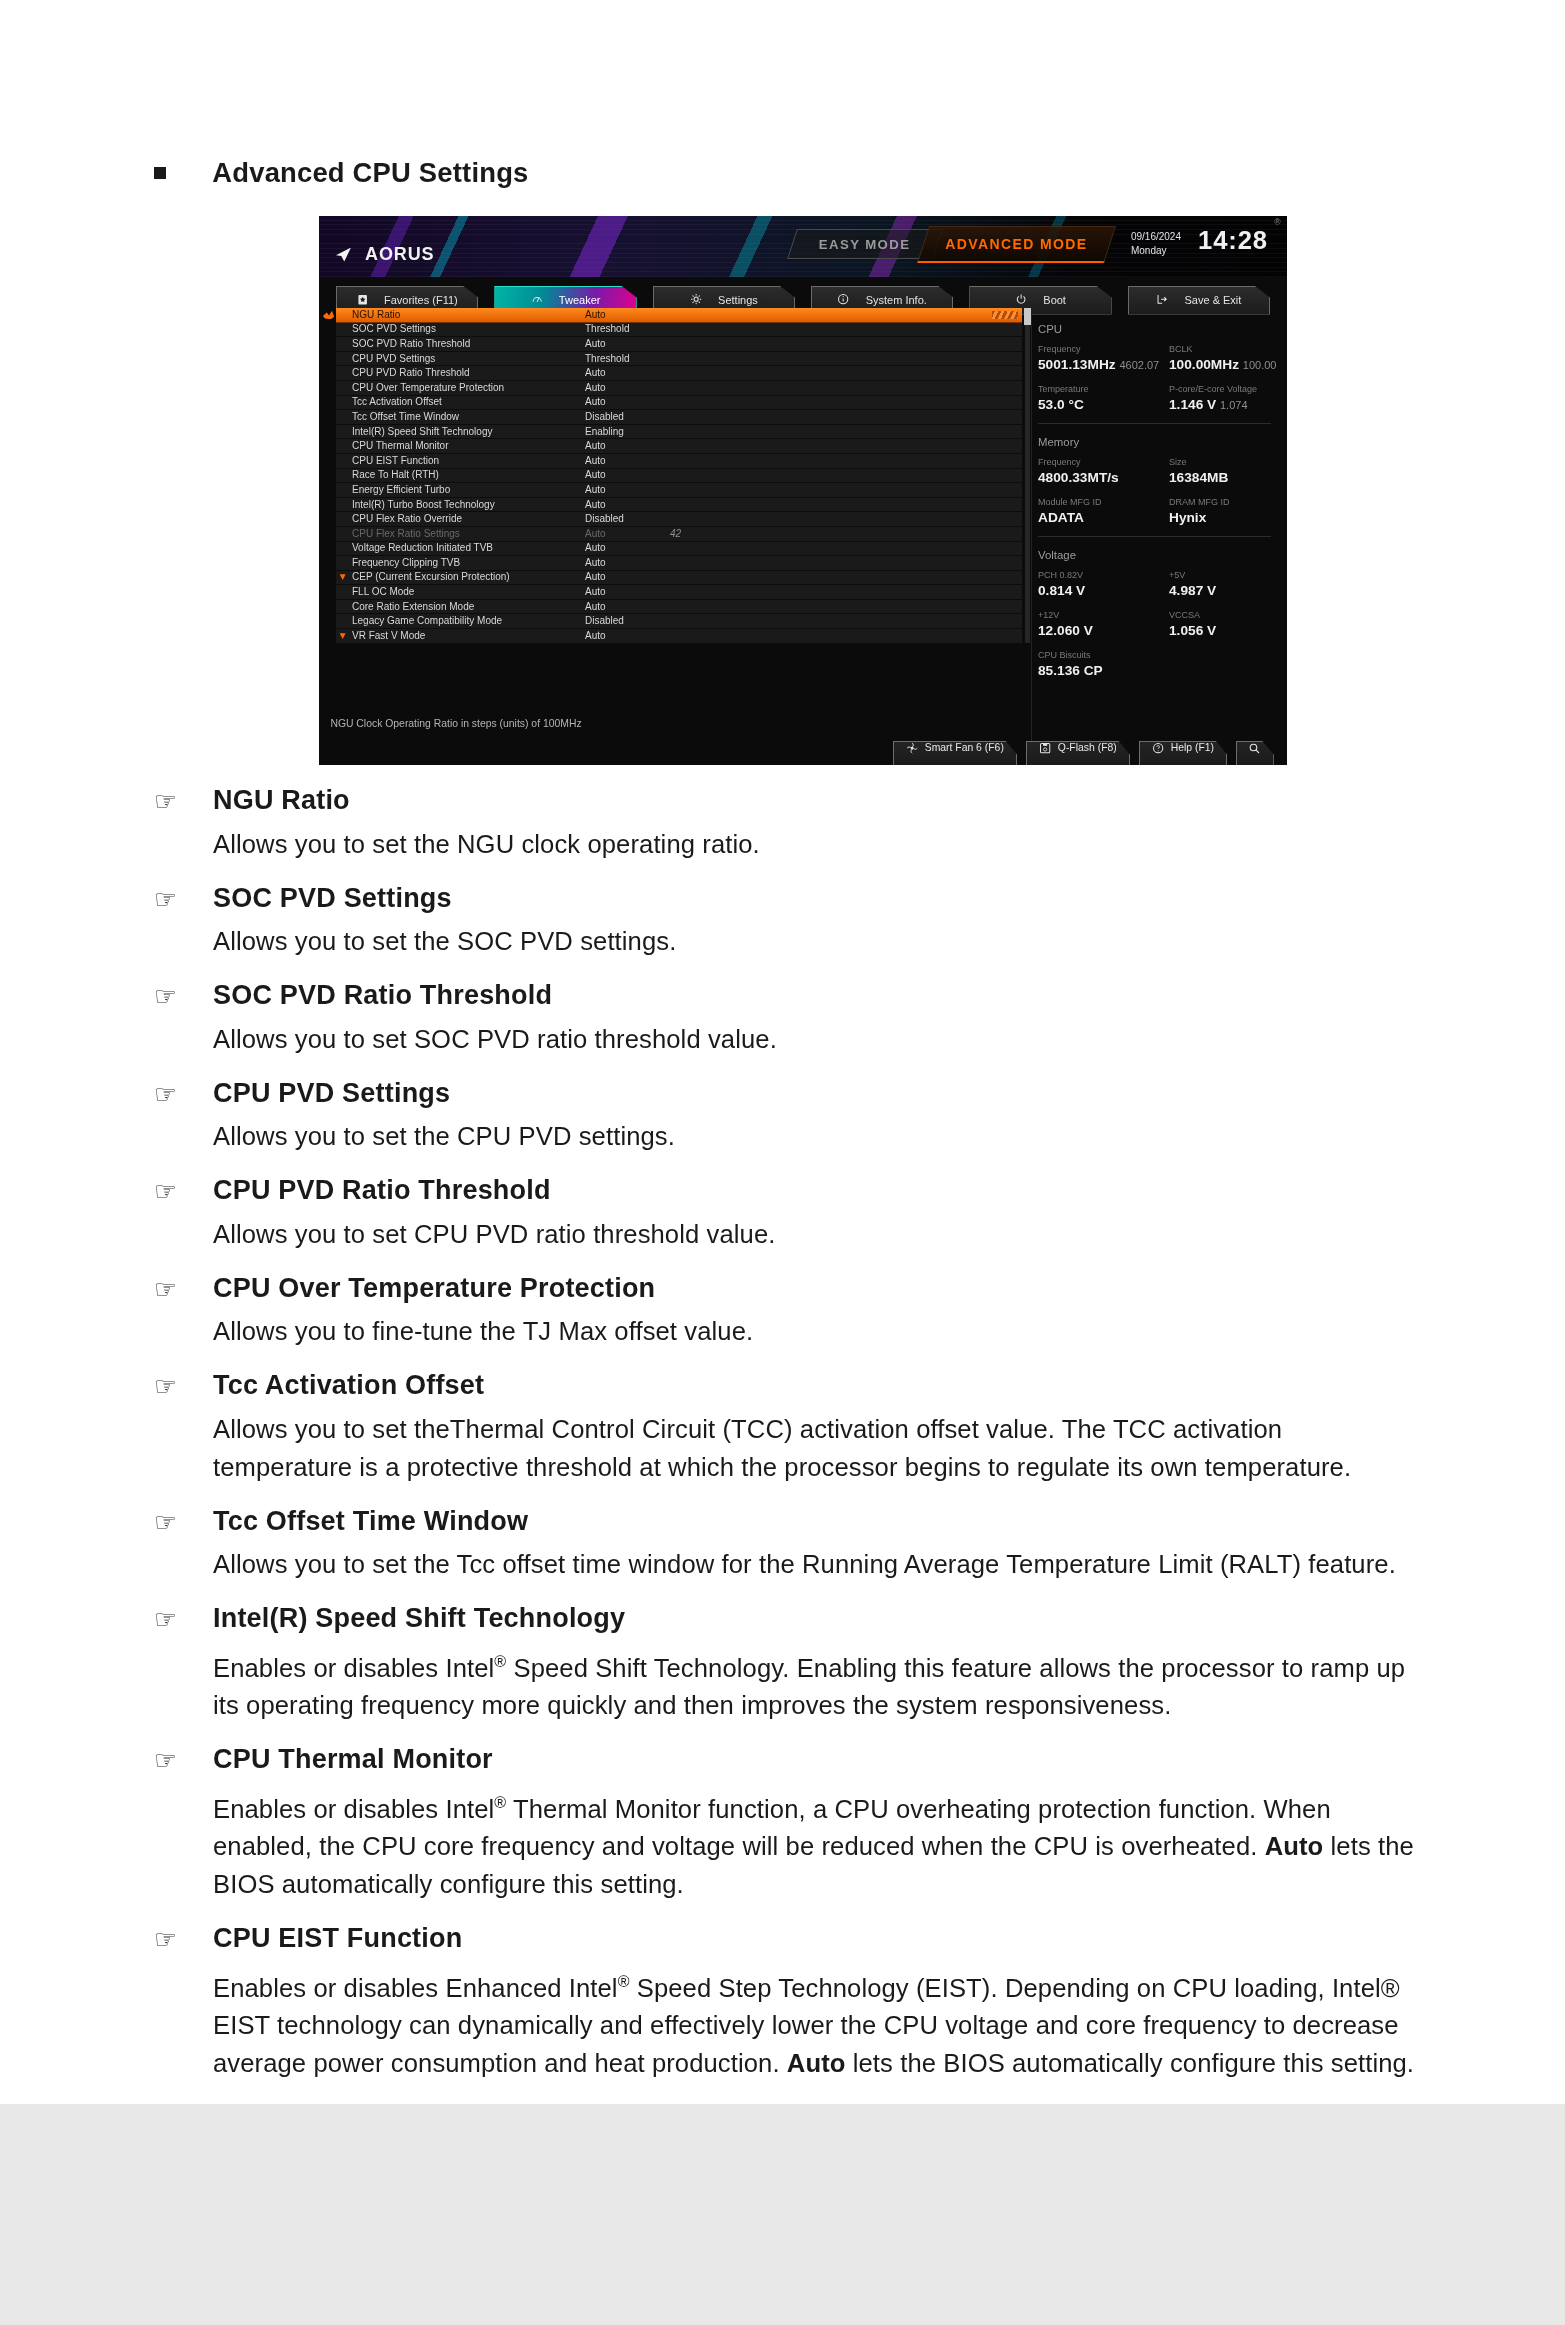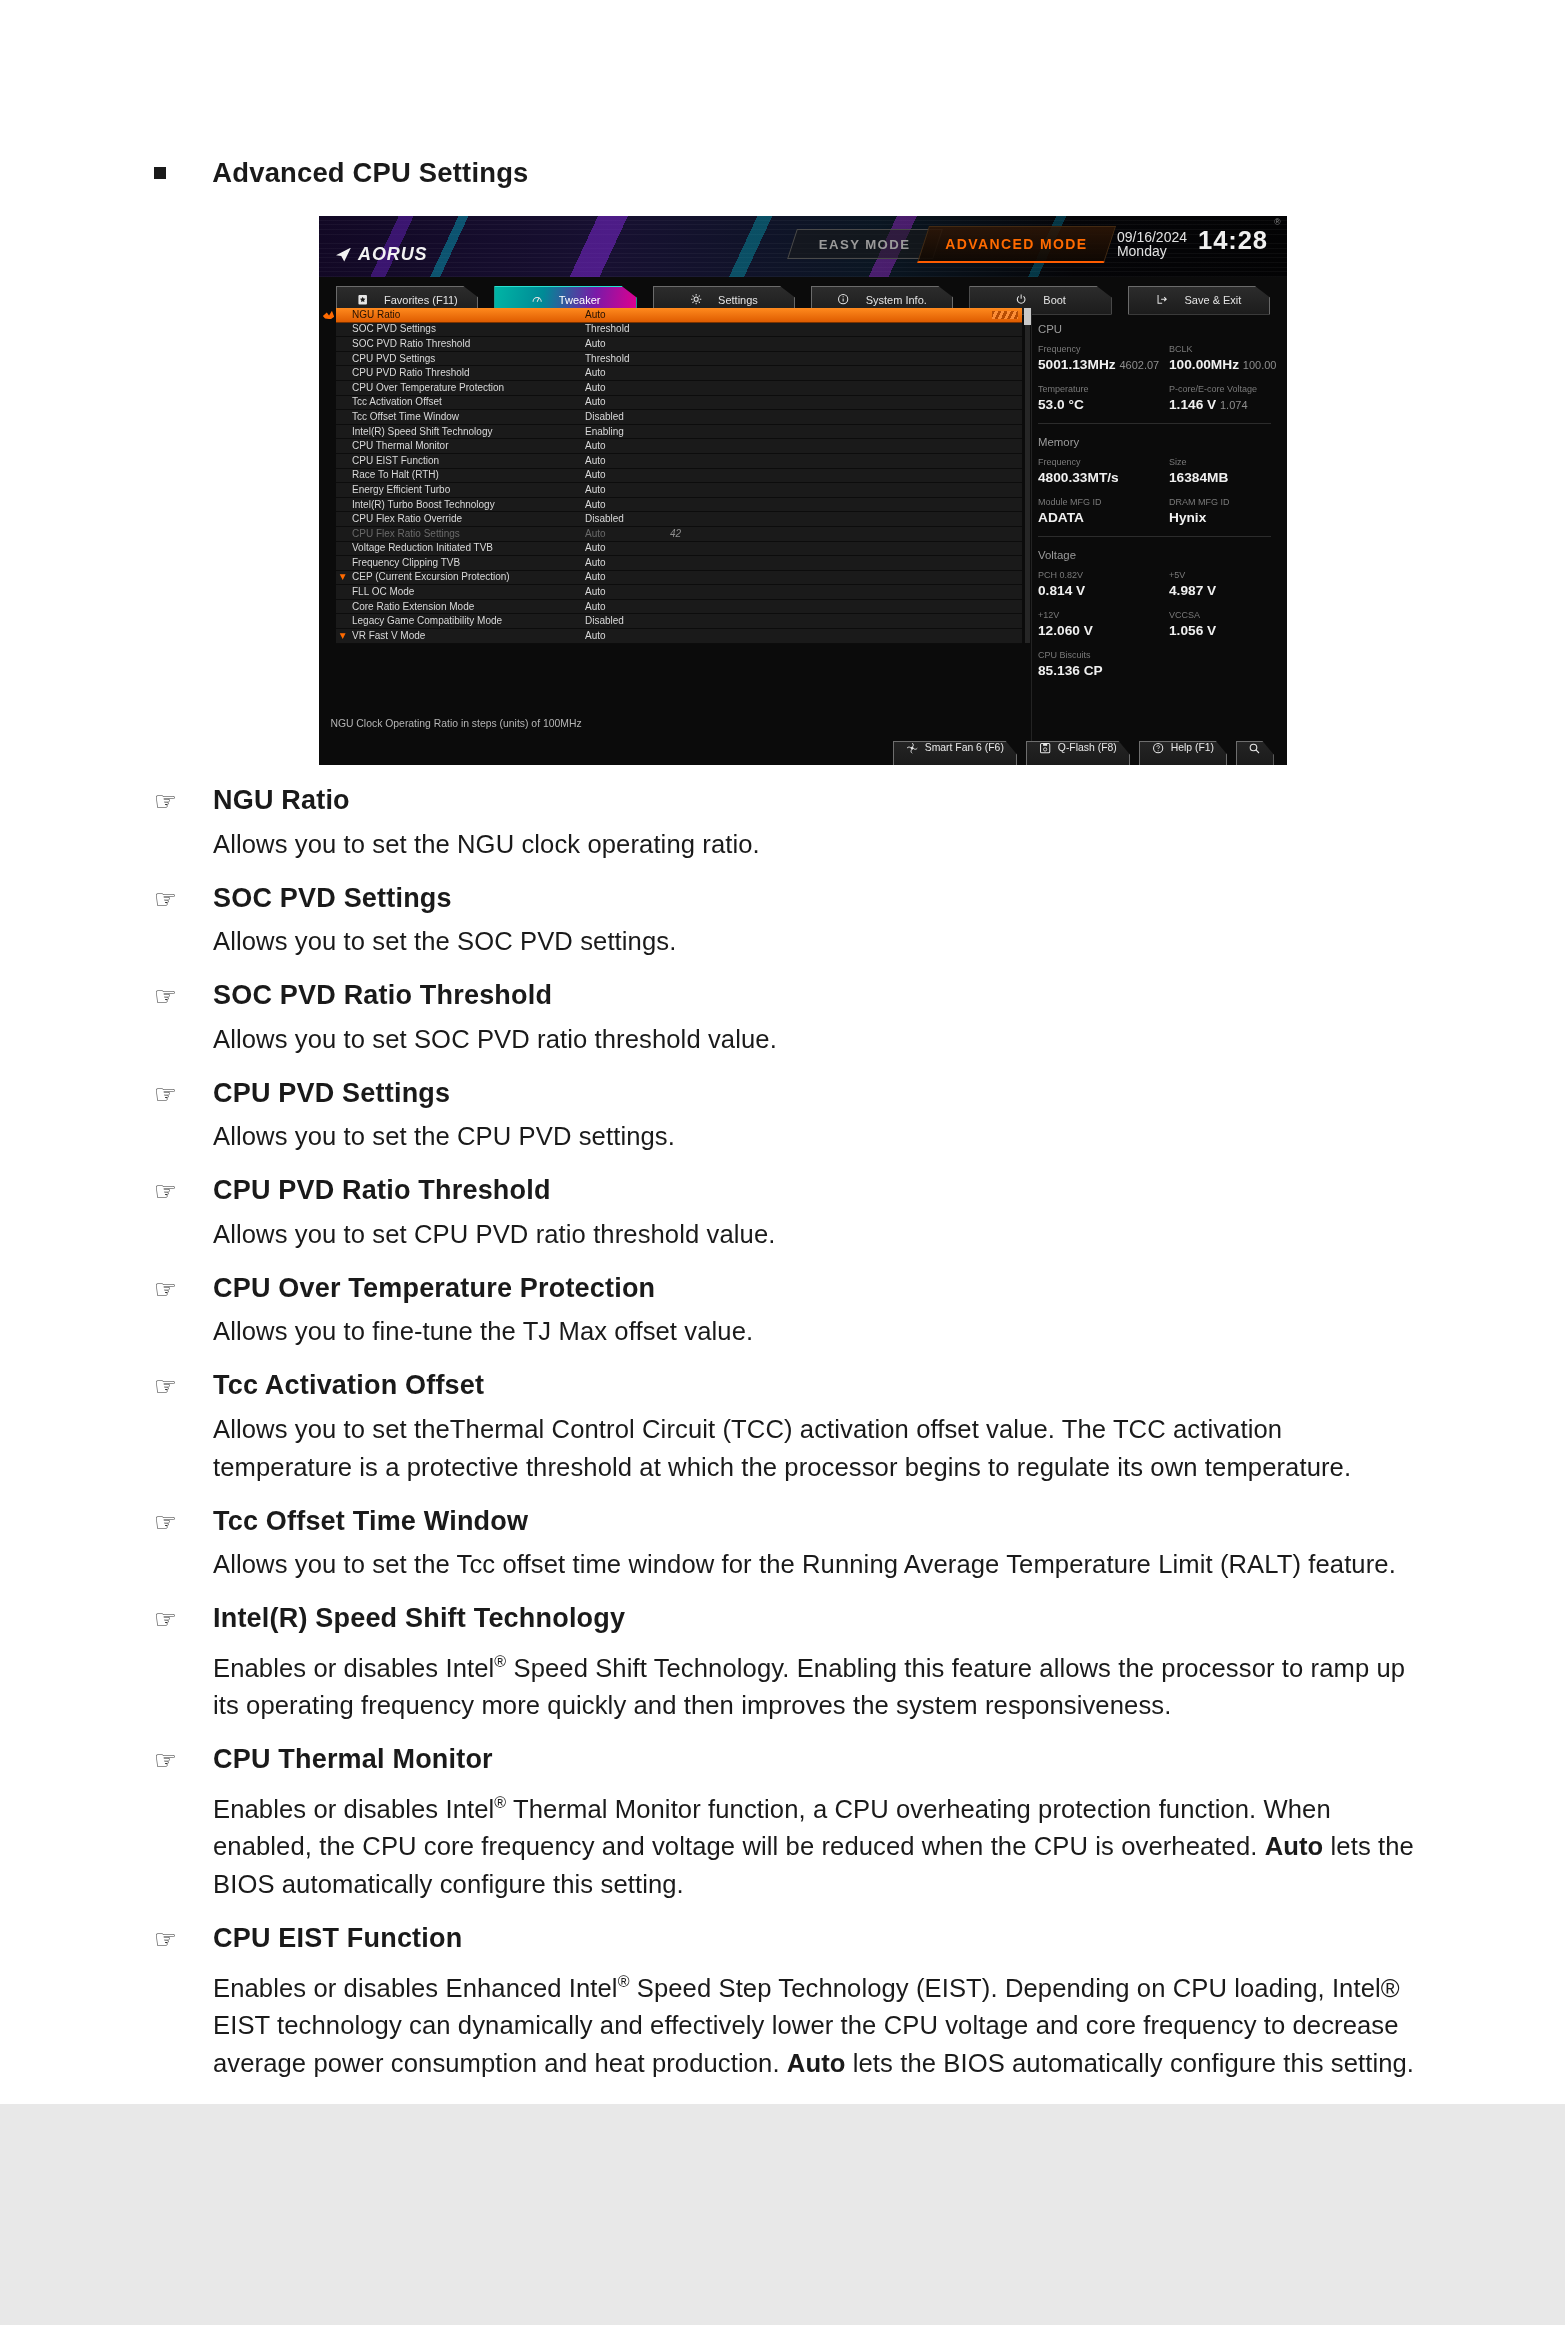--- a/index.html
+++ b/index.html
@@ -16,32 +16,32 @@
         overflow:hidden;font-family:"Liberation Sans",sans-serif;}
   .bios-header{position:absolute;left:0;top:0;width:100%;height:61px;
     background:
       linear-gradient(115deg, transparent 0 8%, rgba(90,30,170,.55) 8% 9.5%, transparent 9.5% 14%,
         rgba(0,190,215,.4) 14% 15%, transparent 15% 28%, rgba(130,40,220,.5) 28% 31%,
         transparent 31% 44%, rgba(0,190,210,.35) 44% 45.5%, transparent 45.5% 58%,
         rgba(150,40,200,.45) 58% 60%, transparent 60% 74%, rgba(0,160,200,.3) 74% 75%, transparent 75%),
       repeating-linear-gradient(0deg, rgba(255,255,255,.04) 0 0.9px, transparent 0.9px 4.7px),
       linear-gradient(90deg,#120825,#171031 30%,#0a1622 58%,#050508 78%,#030304);}
   .logo{position:absolute;left:17px;top:28px;color:#f2f2f2;font-size:18px;font-weight:bold;
-        font-style:italic;letter-spacing:0.9px;display:flex;align-items:center;gap:7px;}
+        letter-spacing:0.9px;display:flex;align-items:center;gap:14px;}
   .logo .wing{width:15px;height:14px;background:#f2f2f2;
         clip-path:polygon(0 55%,100% 0,55% 100%,35% 60%);}
   .easy-mode{position:absolute;left:473px;top:13.2px;width:144px;height:28px;transform:skewX(-18deg);
         border:0.9px solid #4a4a4a;background:rgba(25,25,25,.55);display:flex;align-items:center;justify-content:center;}
   .easy-mode span{transform:skewX(18deg);color:#9a9a9a;font-size:13.2px;font-weight:bold;letter-spacing:1.4px;}
   .adv-mode{position:absolute;left:604px;top:9.5px;width:185px;height:34px;transform:skewX(-18deg);
         border:0.9px solid #432a12;border-bottom:2.8px solid #ff5c00;
         background:linear-gradient(180deg,rgba(46,22,6,.85),rgba(16,8,2,.92));
         display:flex;align-items:center;justify-content:center;}
   .adv-mode span{transform:skewX(18deg);color:#ff6a00;font-size:14px;font-weight:bold;letter-spacing:1.4px;}
-  .dt{position:absolute;right:100px;top:14px;color:#e2e2e2;font-size:14px;line-height:14px;}
+  .dt{position:absolute;right:106px;top:14px;color:#e2e2e2;font-size:10px;line-height:14px;}
   .time{position:absolute;right:19px;top:10.4px;color:#f0f0f0;font-size:25.6px;font-weight:bold;letter-spacing:0.9px;}
   .bios-reg{position:absolute;top:0.9px;right:6.6px;color:#8a8a8a;font-size:8.5px;}
 
   
   .tabbar{position:absolute;left:17px;top:70px;width:934px;display:flex;gap:16px;}
   .tab{flex:1 1 0;height:26.5px;background:linear-gradient(180deg,#2c2c2c,#1c1c1c);
        border:0.9px solid #6b6b6b;display:flex;align-items:center;justify-content:center;gap:16px;
        color:#e3e3e3;font-size:11px;cursor:pointer;
        clip-path:polygon(0 0,calc(100% - 15px) 0,100% 40%,100% 100%,0 100%);}
   .tab.active{background:linear-gradient(100deg,#00b5a5,#008a96 34%,#7a1aa8 70%,#e0008f);

